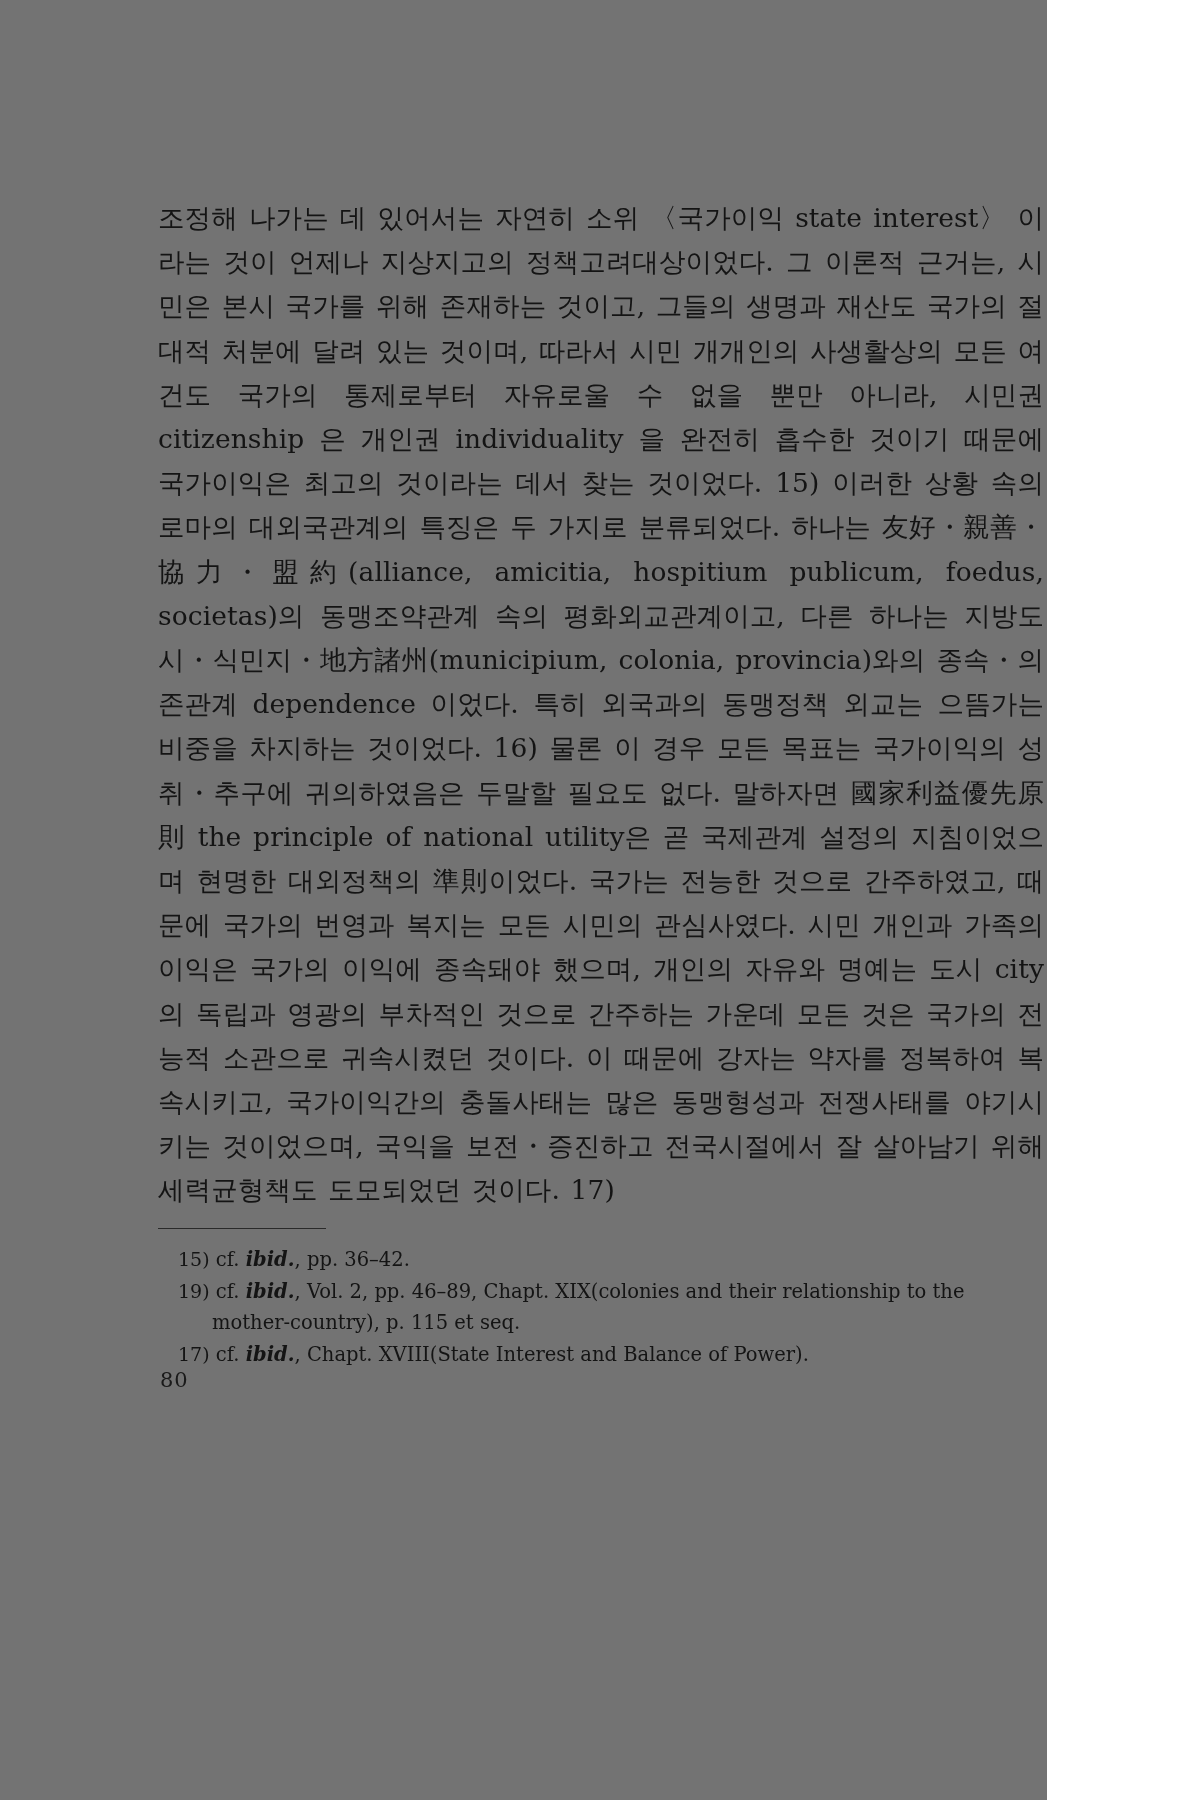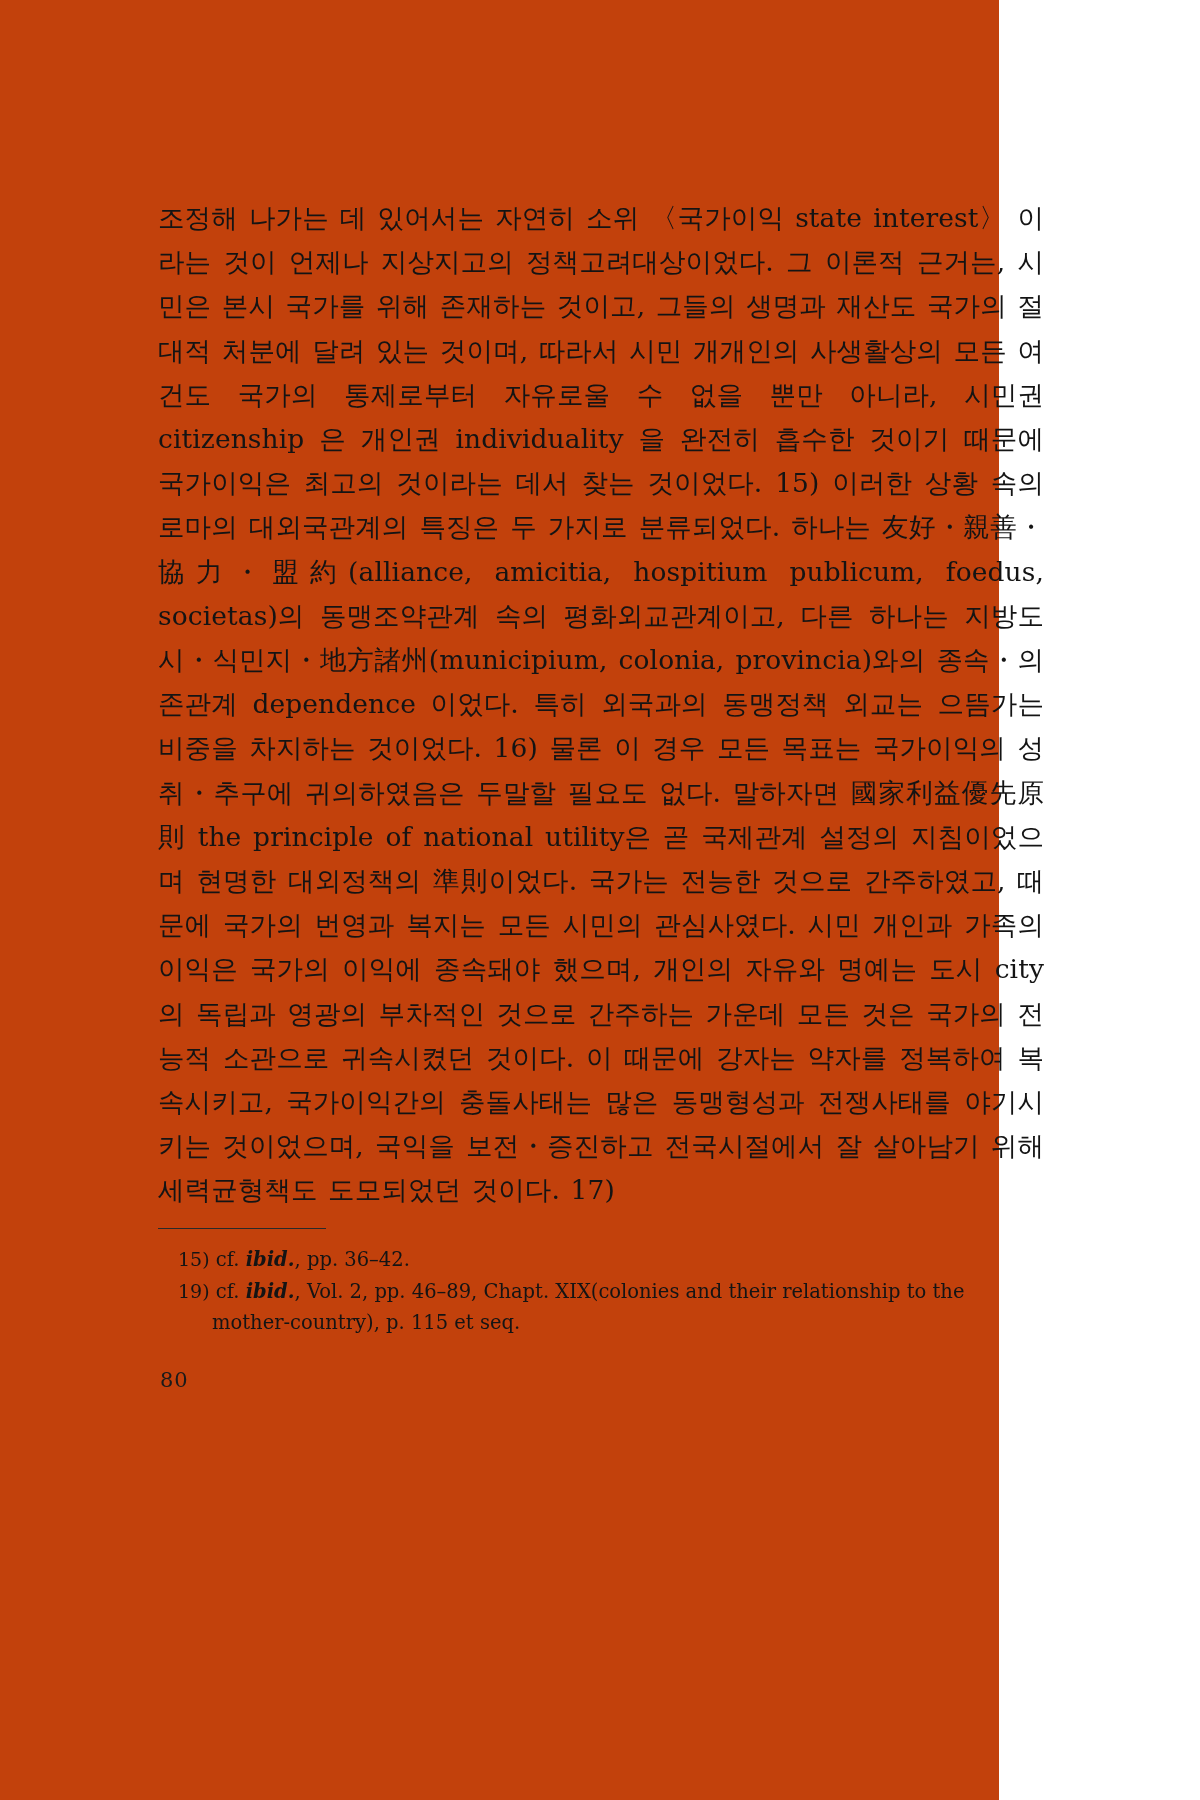--- a/index.html
+++ b/index.html
@@ -13,21 +13,22 @@
     position: relative;
     font-family: "DejaVu Serif", "Liberation Serif", serif;
     color: #1a1a1a;
     overflow: hidden;
   }
   .page {
     position: absolute;
     left: 0; top: 0;
     width: 999px;
     height: 1800px;
-    background: #c2410c;
+    background: #737373;
+    padding-left: 48px;
   }
   .content {
     position: absolute;
     left: 158px;
     top: 196px;
     width: 886px;
   }
   .body-text {
     font-size: 26.5px;
     line-height: 44.2px;
@@ -100,17 +101,21 @@
 
   <div class="notes">
     <span class="note">
       <span class="num">15)</span>
       <span>cf. </span><i>ibid.</i><span>, pp. 36–42.</span>
     </span>
     <span class="note">
       <span class="num">19)</span>
       <span>cf. </span><i>ibid.</i><span>, Vol. 2, pp. 46–89, Chapt. XIX(colonies and their relationship to the mother-country), p. 115 et seq.</span>
     </span>
+    <span class="note">
+      <span class="num">17)</span>
+      <span>cf. </span><i>ibid.</i><span>, Chapt. XVIII(State Interest and Balance of Power).</span>
+    </span>
   </div>
 
   <div class="folio">80</div>
 
 </div>
 
 </body></html>

